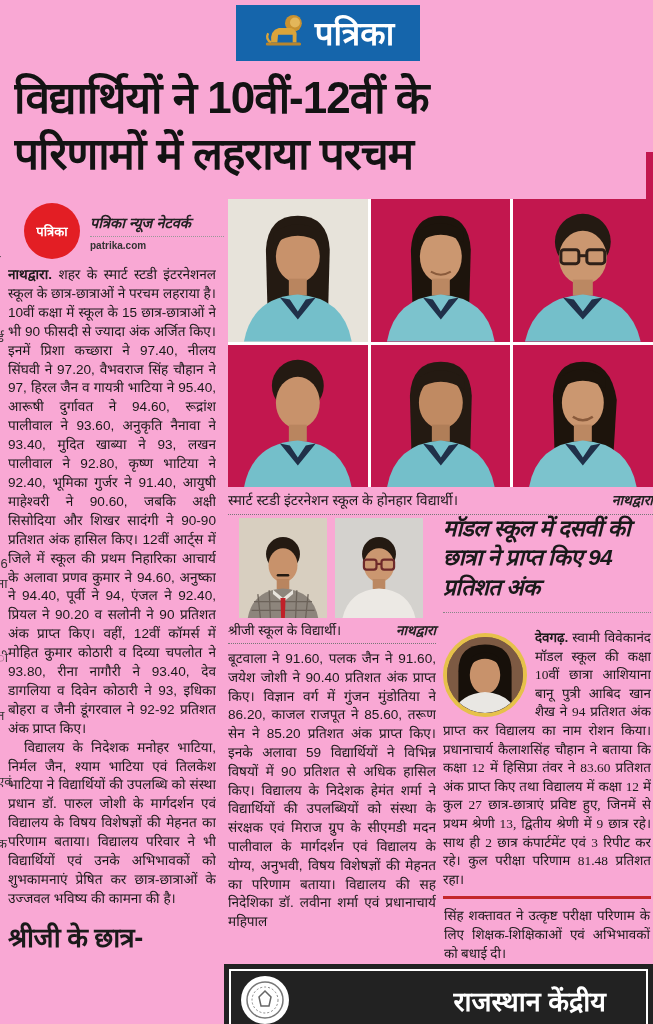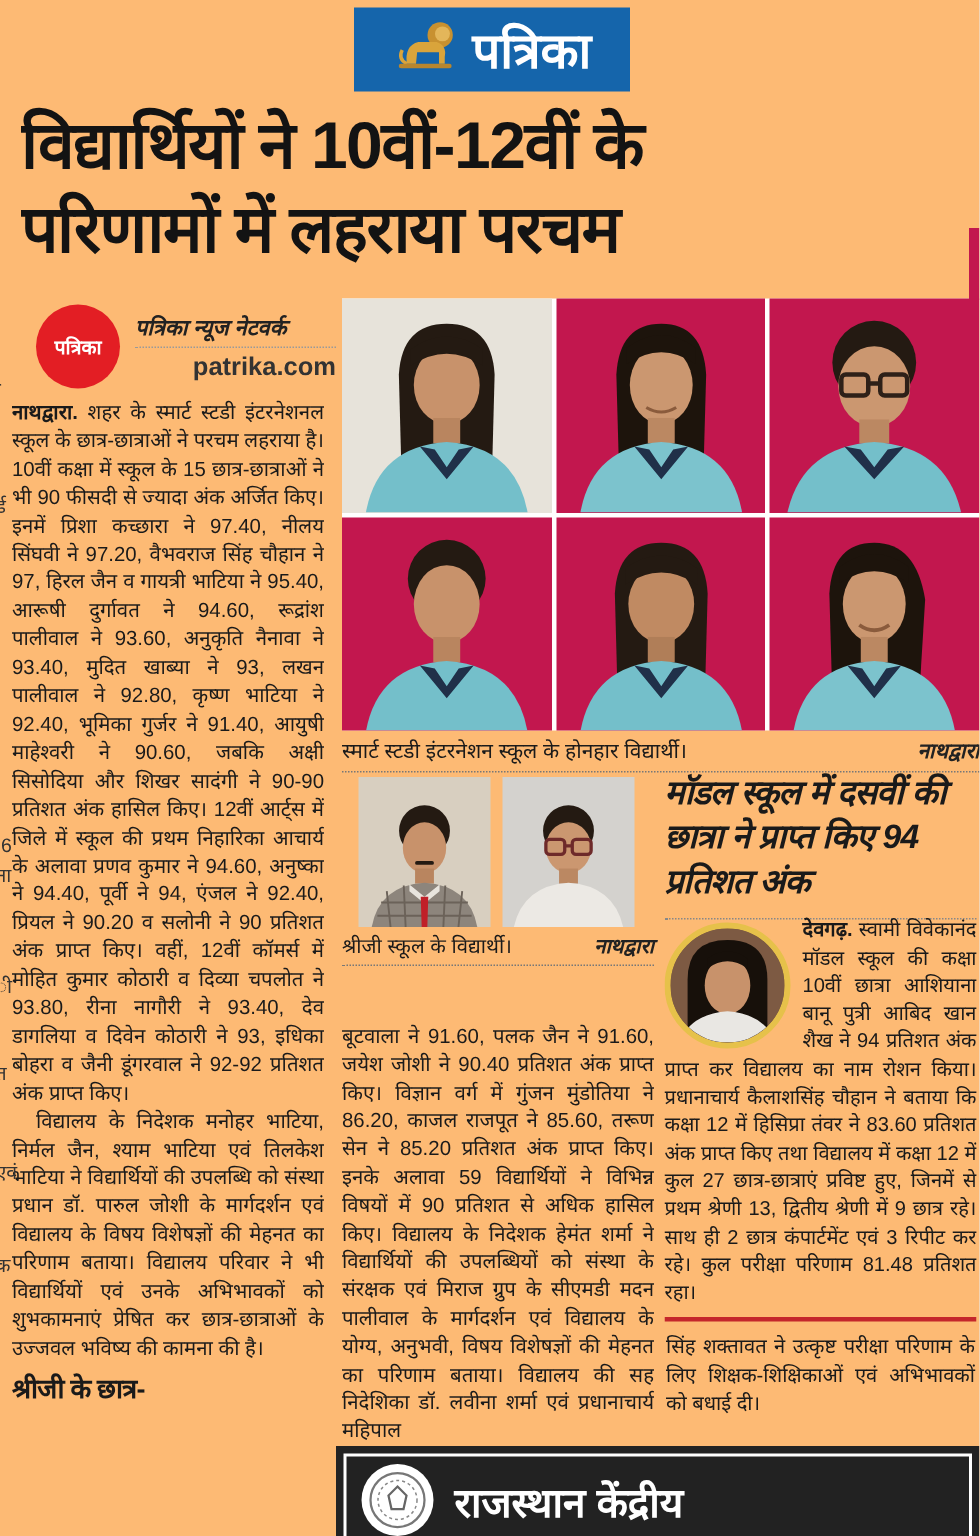--- a/index.html
+++ b/index.html
@@ -1,45 +1,45 @@
 <!DOCTYPE html>
 <html><head>
 <meta charset="utf-8">
 <style>
   html,body{margin:0;padding:0;background:#e9e9e9;}
   .page{
     position:relative;width:653px;height:1024px;margin:0 auto;
-    background:#fdba74;overflow:hidden;
+    background:#f9a8d4;overflow:hidden;
     font-family:"Liberation Sans","DejaVu Sans",sans-serif;color:#1a1a1a;
   }
   
   .masthead{position:absolute;left:236px;top:5px;width:184px;height:56px;
     background:#1565ab;display:flex;align-items:center;justify-content:center;gap:7px;}
   .masthead .brand{color:#fff;font-size:33px;font-weight:bold;line-height:1;}
   
   .headline{position:absolute;left:14px;top:70px;width:632px;height:128px;
     font-size:44px;font-weight:800;line-height:1.28;color:#131313;letter-spacing:-1px;overflow:hidden;}
   
   .byline{position:absolute;left:24px;top:203px;width:200px;display:flex;align-items:center;gap:10px;}
   .byline-circle{width:56px;height:56px;border-radius:50%;background:#e31e24;flex:0 0 auto;
     display:flex;align-items:center;justify-content:center;color:#fff;font-size:13px;font-weight:bold;}
   .byline-right{flex:1;}
   .byline-agency{font-size:14.5px;font-weight:bold;color:#222;padding-bottom:4px;
     border-bottom:1.5px dotted #999;font-style:italic;}
-  .byline-site{font-size:17px;color:#333;padding-top:3px;font-weight:bold;text-align:right;}
+  .byline-site{font-size:10px;color:#333;padding-top:3px;font-weight:bold;}
   
   .leftcol{position:absolute;left:8px;top:266px;width:208px;height:758px;overflow:hidden;
     font-size:13.6px;line-height:18.9px;text-align:justify;}
   .leftcol p{margin:0;}
   .leftcol .p2{text-indent:16px;}
-  .subhead{font-size:18px;font-weight:800;margin-top:8px;letter-spacing:-0.5px;}
+  .subhead{font-size:27px;font-weight:800;margin-top:20px;letter-spacing:-0.5px;}
   .midcol{position:absolute;left:228px;top:650px;width:208px;height:312px;overflow:hidden;
-    font-size:13.6px;line-height:18.8px;text-align:justify;margin-top:32px;}
-  .rightcol{position:absolute;left:443px;top:611px;width:208px;height:354px;overflow:hidden;
-    font-size:13.4px;line-height:18.6px;text-align:justify;}
+    font-size:13.6px;line-height:18.8px;text-align:justify;}
+  .rightcol{position:absolute;left:443px;top:629px;width:208px;height:354px;overflow:hidden;
+    font-size:13.4px;line-height:18.6px;text-align:justify;font-family:Liberation Serif, serif;}
   .rc-head{position:absolute;left:443px;top:514px;width:208px;height:94px;overflow:hidden;
     font-size:22.5px;font-weight:800;line-height:1.3;letter-spacing:-0.5px;
     border-bottom:1.5px dotted #888;padding-bottom:4px;font-style:italic;}
   .dateline{font-weight:bold;}
   .red-divider{border:none;border-top:3px solid #c4262b;margin:7px 0 8px 0;}
   
   .photogrid{position:absolute;left:228px;top:199px;width:425px;height:288px;
     display:grid;grid-template-columns:1fr 1fr 1fr;grid-template-rows:1fr 1fr;gap:3px;background:#fff;}
   .pcell{overflow:hidden;position:relative;}
   .bg-mag{background:#c2174e;}
@@ -60,21 +60,21 @@
   .sp2{background:#d4d2ce;}
   
   .circphoto{float:left;width:76px;height:76px;border-radius:50%;border:4px solid #e6c14a;
     overflow:hidden;margin:4px 8px 2px 0;background:#7d5a43;position:relative;}
   .circphoto svg{position:absolute;left:0;top:0;width:100%;height:100%;}
   
   .banner{position:absolute;left:224px;top:964px;width:429px;height:70px;background:#222;padding:0;}
   .banner-inner{margin:5px;height:58px;border:2px solid #fff;display:flex;align-items:center;gap:14px;}
   .emblem{width:48px;height:48px;border-radius:50%;background:#fff;margin-left:10px;flex:0 0 auto;
     display:flex;align-items:center;justify-content:center;}
-  .banner-title{color:#fff;font-size:27px;font-weight:800;flex:1;text-align:left;padding-right:40px;}
+  .banner-title{color:#fff;font-size:27px;font-weight:800;flex:1;text-align:right;padding-right:40px;}
   
   .edge-frag{position:absolute;left:-3px;font-size:13px;color:#333;}
   .right-strip{position:absolute;left:646px;top:152px;width:7px;height:48px;background:#c2174e;}
 </style>
 </head>
 <body>
 
 <div class="page">
 
   <div class="masthead">

